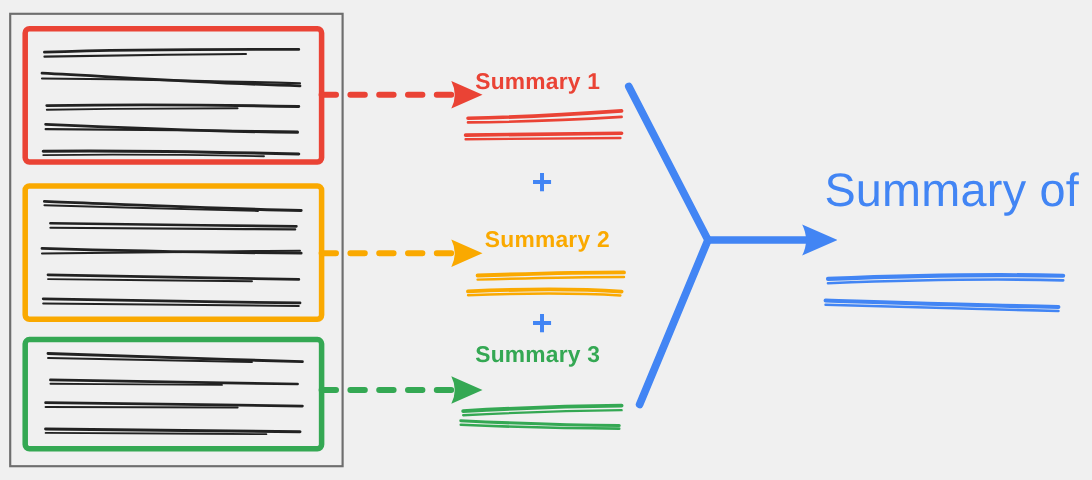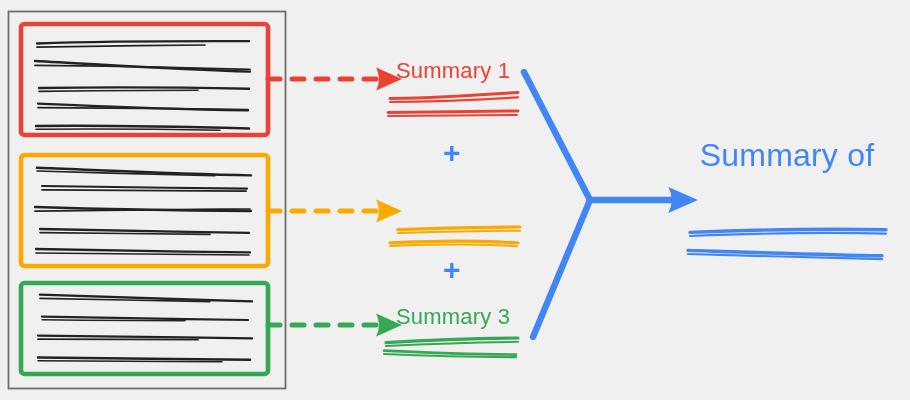--- a/index.html
+++ b/index.html
@@ -25,26 +25,26 @@
     left: 0;
     width: 910px;
     height: 400px;
   }
   .label {
     position: absolute;
     white-space: nowrap;
     font-family: "Liberation Sans", sans-serif;
   }
   .summary-label {
-    font-size: 22px;
-    font-weight: 400;
+    font-size: 19px;
+    font-weight: 700;
     letter-spacing: 0.2px;
   }
   .final-label {
-    font-size: 32px;
+    font-size: 39px;
     font-weight: 400;
     text-align: center;
     line-height: 1.22;
     letter-spacing: 0.2px;
   }
   .plus {
     font-size: 30px;
     font-weight: 700;
     line-height: 1;
   }
@@ -148,22 +148,23 @@
       <path d="M 690 232.4 C 760 229.6, 830 228.6, 886 229.8" stroke-width="3.4"></path>
       <path d="M 690 236.0 C 762 233.2, 832 232.2, 886 233.6" stroke-width="2.2"></path>
       <path d="M 688 250.4 C 758 252.6, 830 255.0, 882 255.8" stroke-width="3.4"></path>
       <path d="M 688 254.0 C 760 256.2, 830 258.4, 882 259.2" stroke-width="2.2"></path>
     </g>
 
   </svg>
 
   <div class="label summary-label" style="left:396px; top:58px; color:#ea4335;">Summary 1</div>
 
+  <div class="label summary-label" style="left:404px; top:190px; color:#faa900;">Summary 2</div>
 
-  <div class="label summary-label" style="left:396px; top:304px; color:#34a853;">Summary 3</div>
+  <div class="label summary-label" style="left:396px; top:286px; color:#34a853;">Summary 3</div>
 
   <div class="label plus" style="left:443px; top:138px; color:#4285f4;">+</div>
 
   <div class="label plus" style="left:443px; top:255px; color:#4285f4;">+</div>
 
   <div class="label final-label" style="left:687px; top:136px; width:200px; color:#4285f4;">
     <div>Summary of</div>
   </div>
 
 </div>

